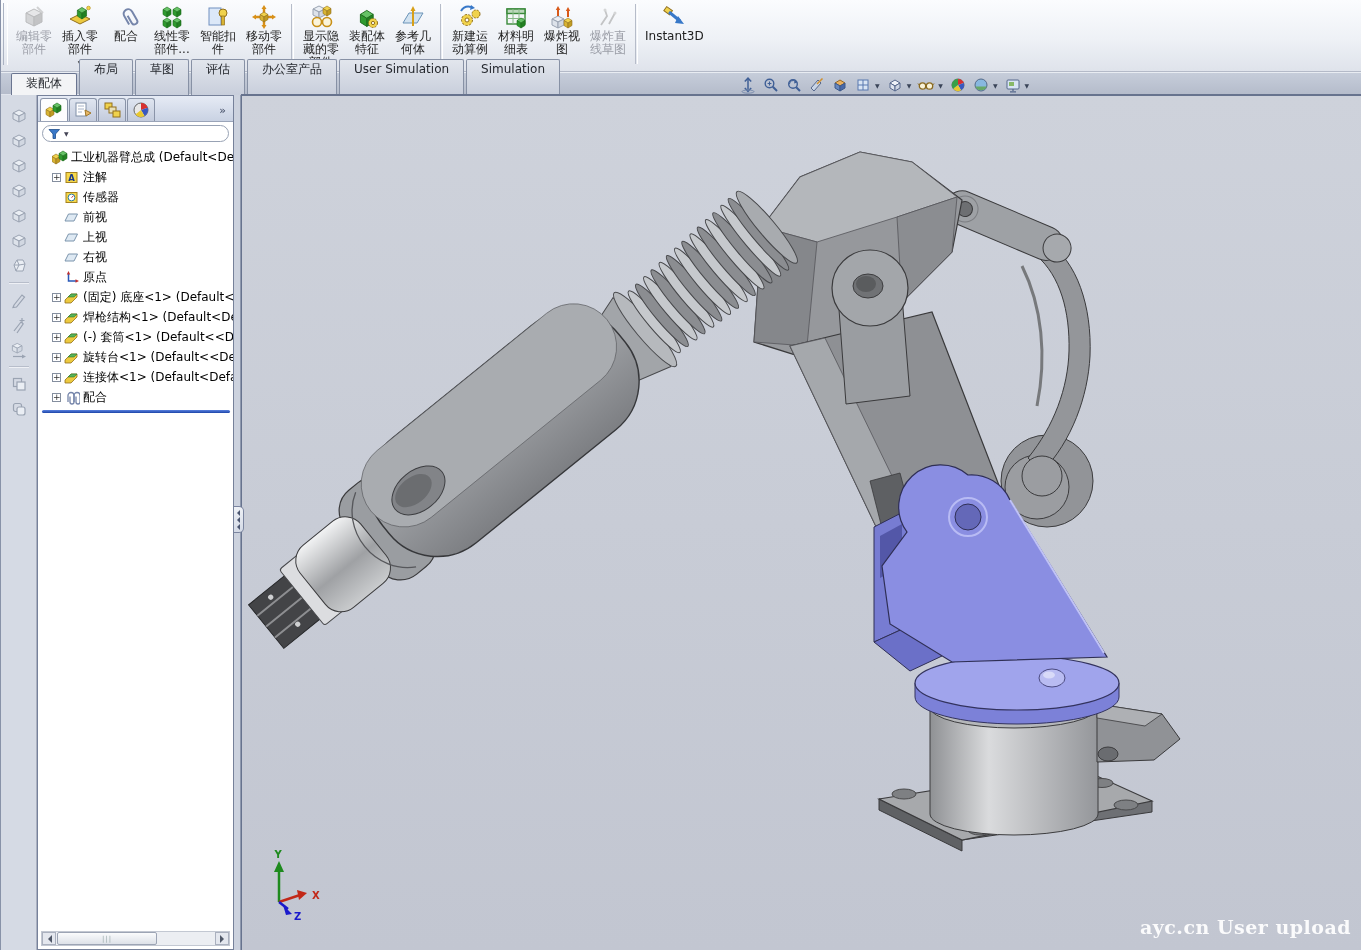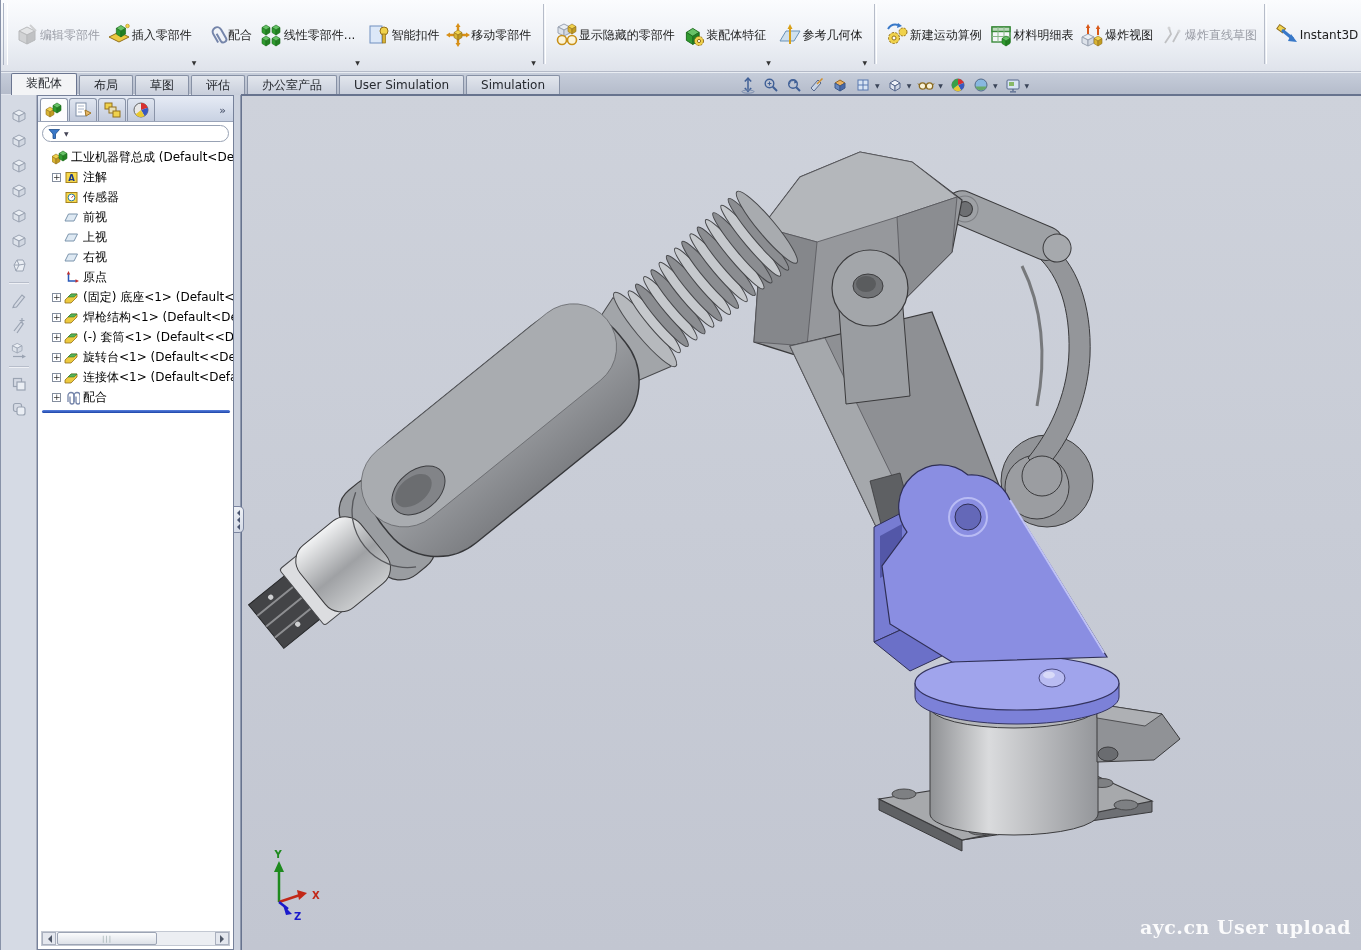--- a/index.html
+++ b/index.html
@@ -5,34 +5,34 @@
   * { box-sizing: border-box; margin: 0; padding: 0; }
   body { font-family: "DejaVu Sans", "Liberation Sans", sans-serif; }
   .app { position: relative; width: 1361px; height: 950px; overflow: hidden;
          background: #dfe3ec; border-left: 1px solid #8892a8; }
 
   
   .toolbar { position: absolute; top: 0; left: 0; right: 0; height: 72px;
              background: linear-gradient(#fbfcfe, #eef1f6 55%, #dfe3eb);
              border-bottom: 1px solid #b4bac8; display: flex; align-items: flex-start; padding: 3px 0 0 2px; }
   .tb-grip { width: 5px; height: 62px; border-left: 1px solid #aab2c2; border-right: 1px solid #fff; margin-right: 3px; }
-  .tbtn { height: 64px; min-width: 46px; padding: 1px 3px; display: flex; flex-direction: row;
+  .tbtn { height: 64px; min-width: 46px; padding: 1px 3px; display: flex; flex-direction: column;
           align-items: center; font-size: 12px; line-height: 13px; color: #1d1d1d; cursor: default; }
   .tbtn .tb-ic { width: 26px; height: 26px; flex: none; }
   .tbtn.disabled { color: #9a9da6; }
   .tbtn.disabled svg { filter: grayscale(1) opacity(.55); }
   .tb-l { white-space: nowrap; }
   .tb-dd { margin-top: auto; font-size: 6px; color: #333; line-height: 6px; }
   .tb-sep { width: 3px; height: 60px; border-left: 1px solid #b6bcc9; border-right: 1px solid #ffffff; margin: 1px 4px; }
 
   
   .tabrow { position: absolute; top: 72px; left: 0; right: 0; height: 22px;
             background: linear-gradient(#c6cdda, #b5bccb); border-top: 1px solid #e8ecf2; }
   .tabs { display: flex; align-items: flex-end; height: 22px; padding-left: 10px; }
-  .tab { height: 20px; padding: 3px 14px; font-size: 12px; line-height: 13px; color: #25282e;
+  .tab { height: 36px; padding: 3px 14px; font-size: 12px; line-height: 13px; color: #25282e;
          background: linear-gradient(#e2e6ed, #c8cedb); border: 1px solid #8791a5; border-bottom: none;
          margin-right: 2px; border-radius: 2px 2px 0 0; cursor: default; white-space: nowrap; }
   .tab.active { background: #f3f4f6; height: 22px; position: relative; top: 0;
                 border-color: #6a7590; z-index: 2; }
 
   
   .hud { position: absolute; left: 738px; top: 2px; height: 20px; display: flex; align-items: center; gap: 5px; }
   .hud-ic { width: 18px; height: 18px; display: inline-block; }
   .hud-dd { font-size: 6px; color: #3a4458; margin: 0 1px 0 -2px; }
 

